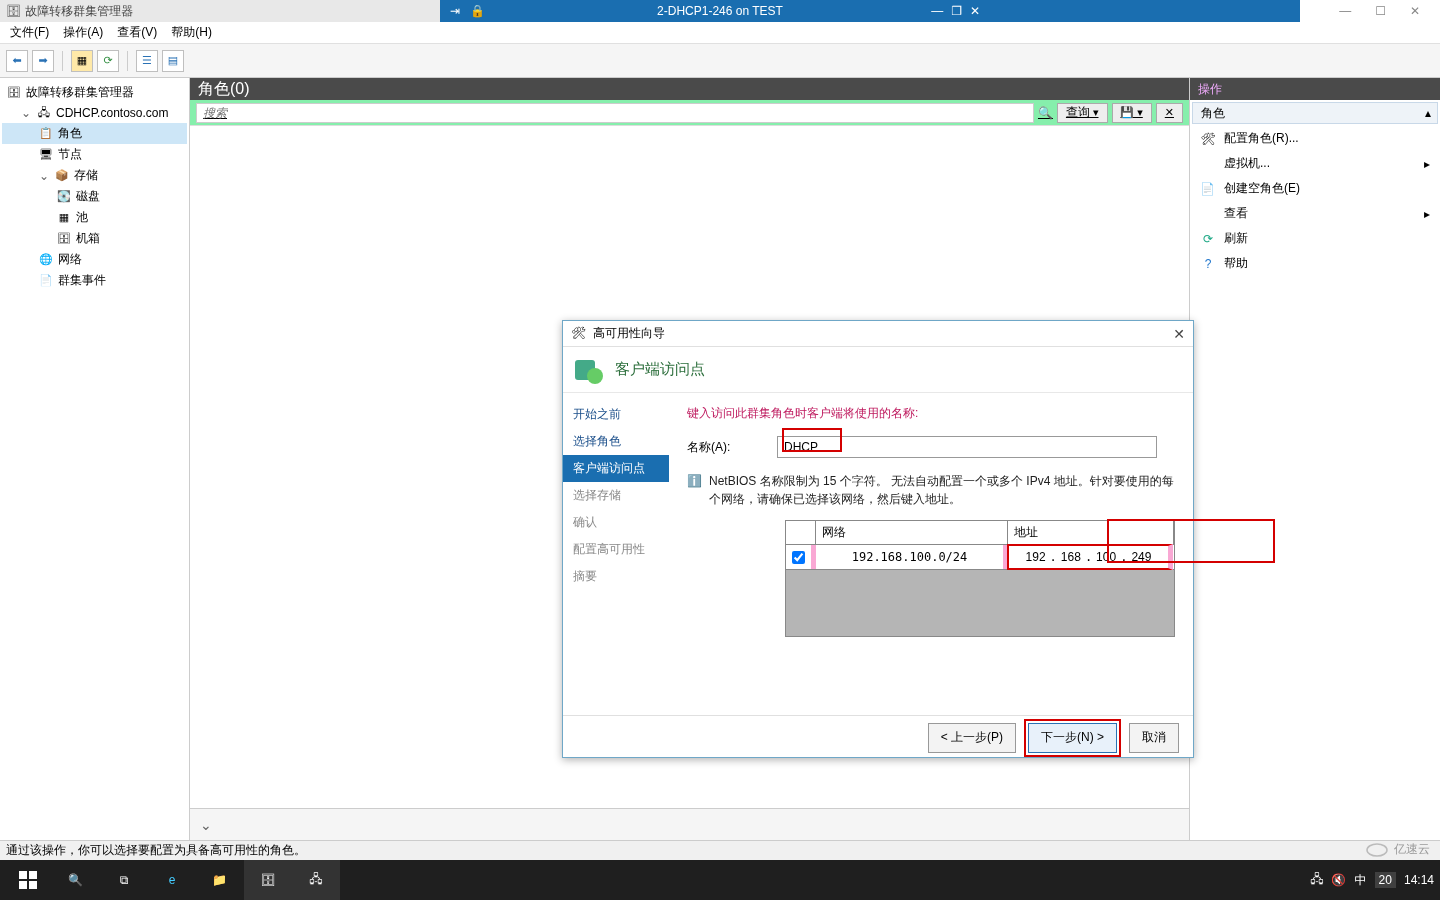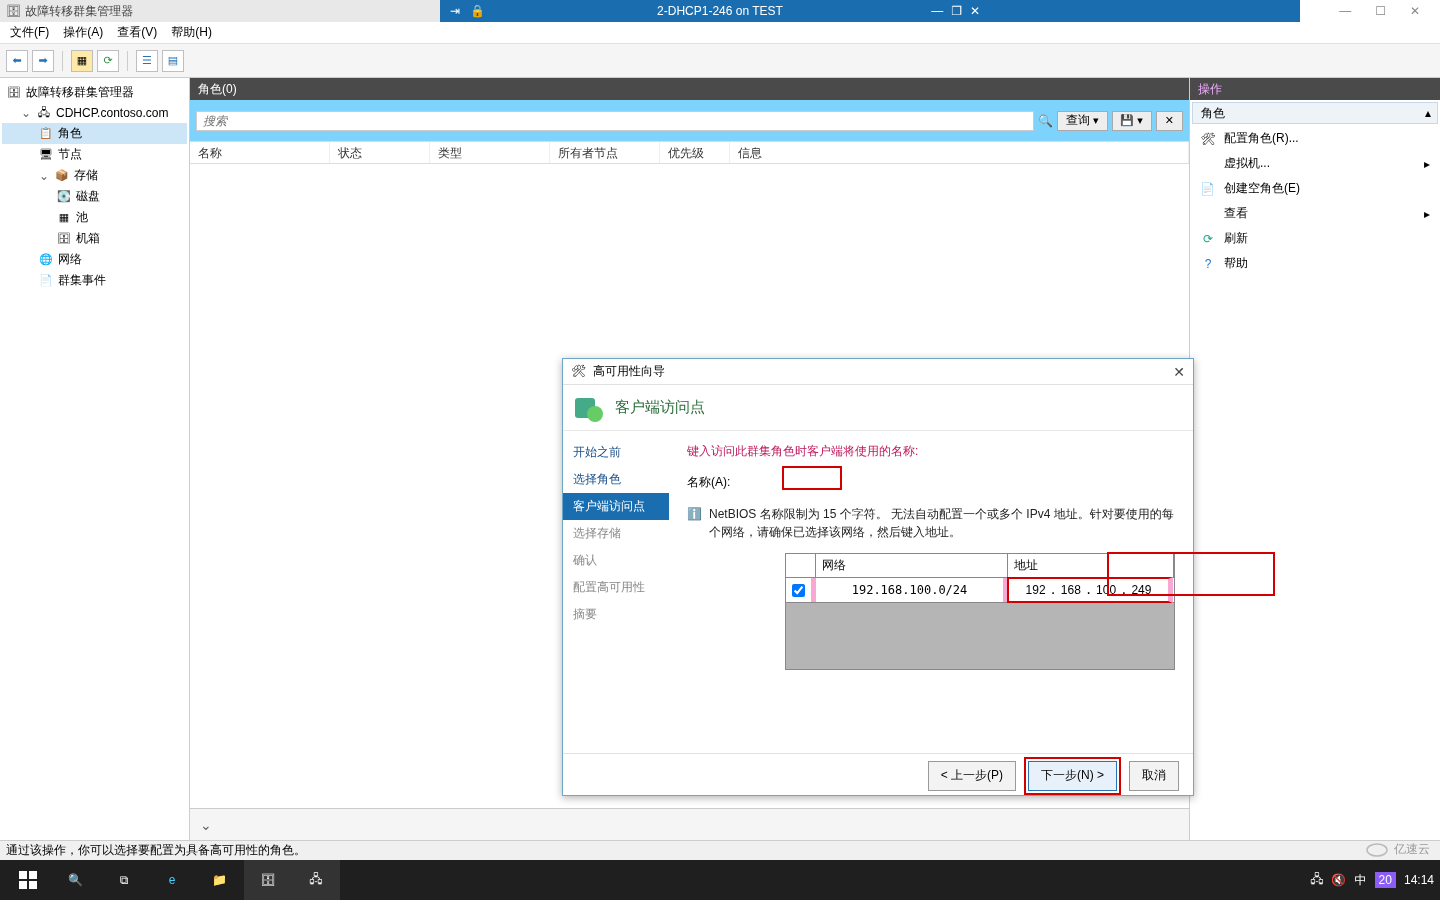--- a/index.html
+++ b/index.html
@@ -18,22 +18,22 @@
 .main { display:flex; height: calc(900px - 22px - 22px - 34px - 20px - 40px); }
 .tree-pane { width:190px; border-right:1px solid #ccc; padding:4px 2px; background:#fff;}
 .tree-item { display:flex; align-items:center; gap:4px; padding:2px 0 2px 4px; white-space:nowrap;}
 .tree-item .twisty { width:12px; text-align:center; color:#666;}
 .tree-item .ticon { width:16px; height:16px; display:inline-flex; align-items:center; justify-content:center; font-size:11px;}
 .tree-item.selected { background:#cde6f7;}
 .tree-indent-1 { padding-left:18px;}
 .tree-indent-2 { padding-left:36px;}
 .tree-indent-3 { padding-left:54px;}
 .center-pane { flex:1; display:flex; flex-direction:column; border-right:1px solid #ccc; position:relative;}
-.center-header { height:22px; background:#4a4a4a; color:#fff; display:flex; align-items:center; padding-left:8px; font-size:12px;}
-.center-search { height:42px; background:#7dd3fc; display:flex; align-items:center; padding:2px 6px; gap:4px; border-bottom:1px solid #ddd;}
+.center-header { height:22px; background:#4a4a4a; color:#fff; display:flex; align-items:center; padding-left:8px; font-size:16px;}
+.center-search { height:26px; background:#86efac; display:flex; align-items:center; padding:2px 6px; gap:4px; border-bottom:1px solid #ddd;text-decoration:underline;}
 .center-search input { flex:1; height:20px; border:1px solid #ccc; padding:0 6px; background:#fff; color:#888; font-style:italic;}
 .center-search .sbtn { height:20px; border:1px solid #aaa; background:#eee; padding:0 8px; font-size:11px;}
 .center-cols { height:22px; background:#fff; border-bottom:1px solid #ddd; display:flex;}
 .center-cols .col { border-right:1px solid #eee; padding:3px 8px; color:#333;}
 .center-body { flex:1; background:#fff; position:relative;}
 .center-bottom { height:32px; border-top:1px solid #ccc; background:#f5f5f5; display:flex; align-items:center; padding-left:10px;}
 .center-bottom .chev { color:#666; font-size:14px;}
 .actions-pane { width:250px; background:#fff;}
 .actions-title { height:22px; background:#4a4a4a; color:#f0abfc; padding-left:8px; display:flex; align-items:center;}
 .actions-sub { height:22px; background:#eef3f8; border:1px solid #c8d8e8; margin:2px; padding-left:8px; display:flex; align-items:center; justify-content:space-between; padding-right:6px;}
@@ -175,28 +175,20 @@
 
   <div class="center-pane">
     <div class="center-header">角色(0)</div>
     <div class="center-search">
       <input placeholder="搜索" style="">
       <span style="color:#666">🔍</span>
       <button class="sbtn"><span>查询</span> ▾</button>
       <button class="sbtn">💾 ▾</button>
       <button class="sbtn">✕</button>
     </div>
-    <div class="center-cols">
-      <div class="col" style="width:140px">名称</div>
-      <div class="col" style="width:100px">状态</div>
-      <div class="col" style="width:120px">类型</div>
-      <div class="col" style="width:110px">所有者节点</div>
-      <div class="col" style="width:70px">优先级</div>
-      <div class="col" style="flex:1">信息</div>
-    </div>
     <div class="center-body">
 
       <div class="wizard">
         <div class="wizard-title">
           <span class="wicon">🛠</span>
           <span>高可用性向导</span>
           <span class="close">✕</span>
         </div>
         <div class="wizard-head">
           <span class="hicon">
@@ -214,20 +206,21 @@
             <div class="wstep current">客户端访问点</div>
             <div class="wstep future">选择存储</div>
             <div class="wstep future">确认</div>
             <div class="wstep future">配置高可用性</div>
             <div class="wstep future">摘要</div>
           </div>
           <div class="wizard-content">
             <div class="intro">键入访问此群集角色时客户端将使用的名称:</div>
             <div class="namerow">
               <label>名称(A):</label>
+              <input class="name-input" value="DHCP" style="">
             </div>
             <div class="red-box-name"></div>
             <div class="info">
               <span class="iicon">ℹ️</span>
               <span>NetBIOS 名称限制为 15 个字符。 无法自动配置一个或多个 IPv4 地址。针对要使用的每个网络，请确保已选择该网络，然后键入地址。</span>
             </div>
             <div class="nettable" style="position:relative">
               <div class="red-addr-head"></div>
               <div class="nthead">
                 <div class="ncell c1"></div>
@@ -315,21 +308,21 @@
   <div class="tb-item">🔍</div>
   <div class="tb-item">⧉</div>
   <div class="tb-item" style="color:#4cf">e</div>
   <div class="tb-item">📁</div>
   <div class="tb-item active">🗄</div>
   <div class="tb-item active">🖧</div>
   <div class="tray">
     <span>🖧</span>
     <span>🔇</span>
     <span>中</span>
-    <span style="background:#8b5cf6;padding:1px 4px;border-radius:0">20</span>
+    <span style="background:#404040;padding:1px 4px;border-radius:0">20</span>
     <span>14:14</span>
   </div>
 </div>
 
 <div class="watermark">
   <svg width="22" height="18">
       <ellipse cx="11" cy="10" rx="10" ry="6" fill="none" stroke="#bbb" stroke-width="1.5"></ellipse>
     </svg>
   <span>亿速云</span>
 </div>

